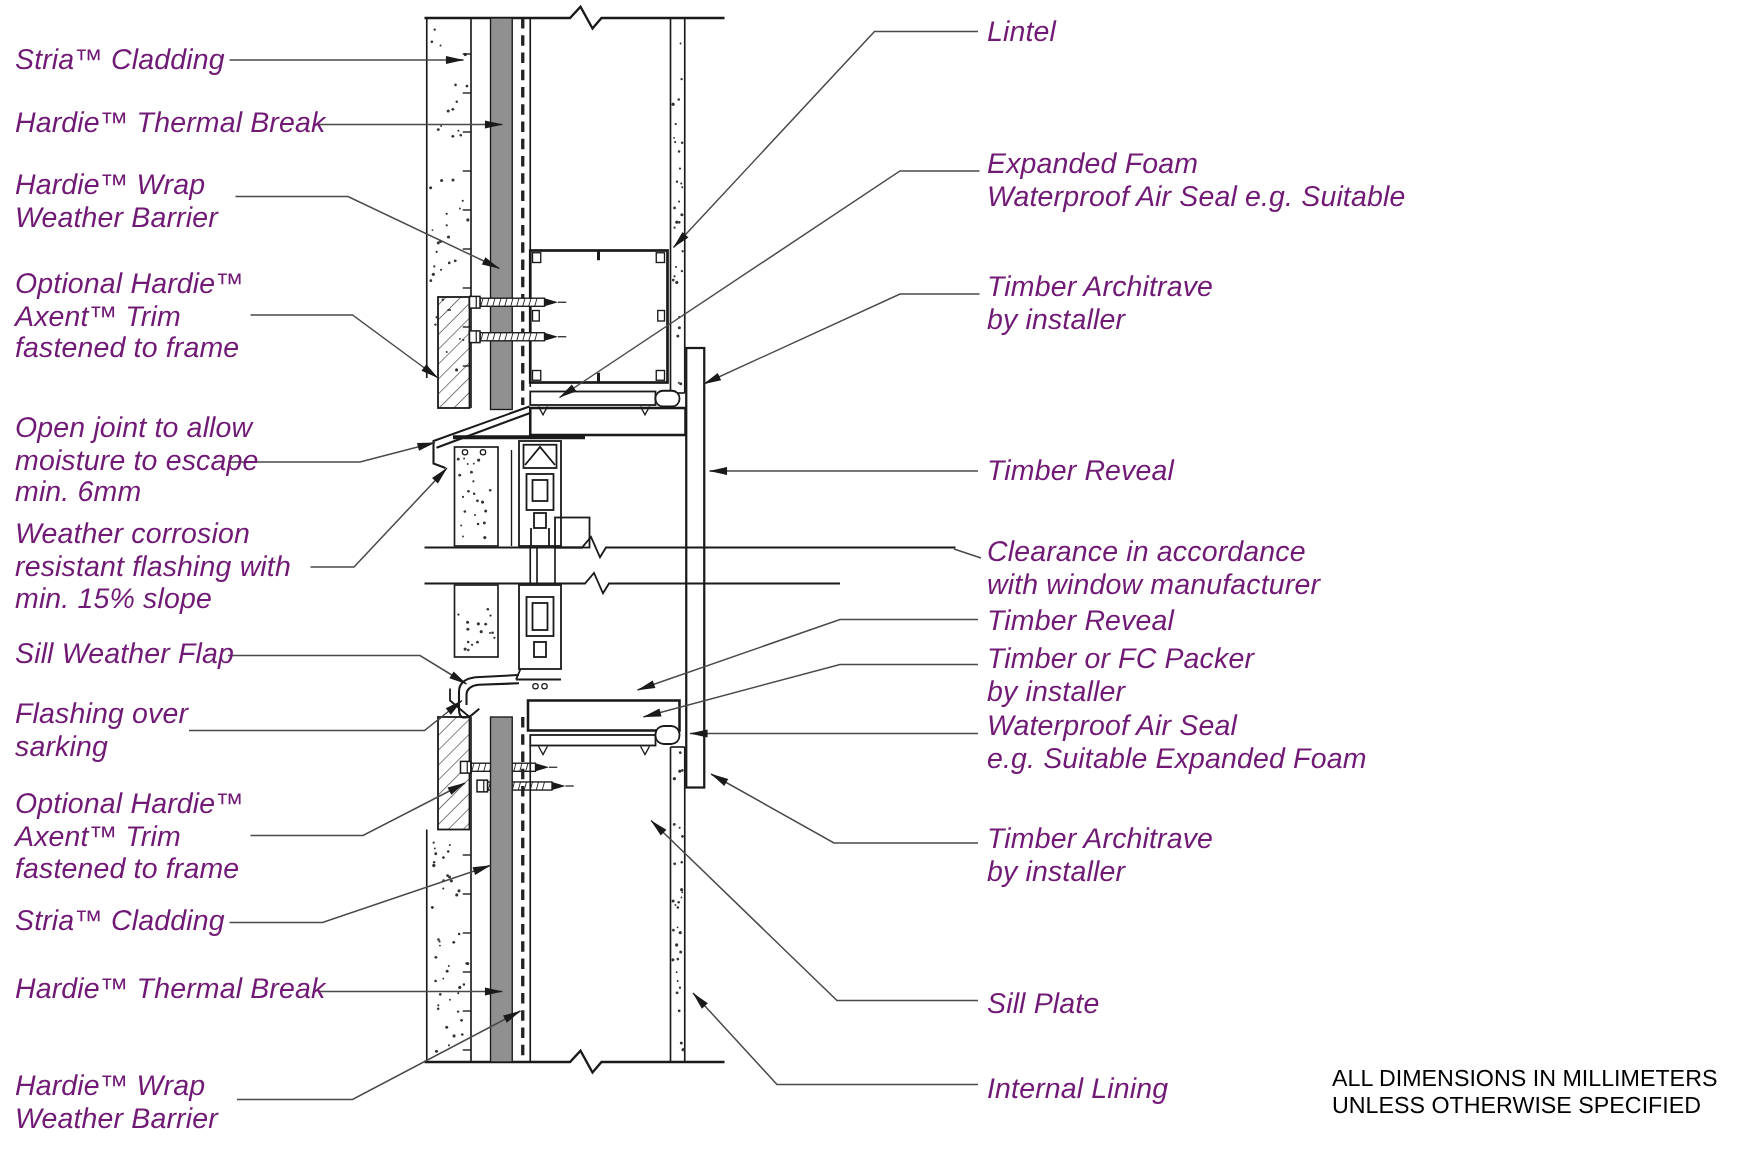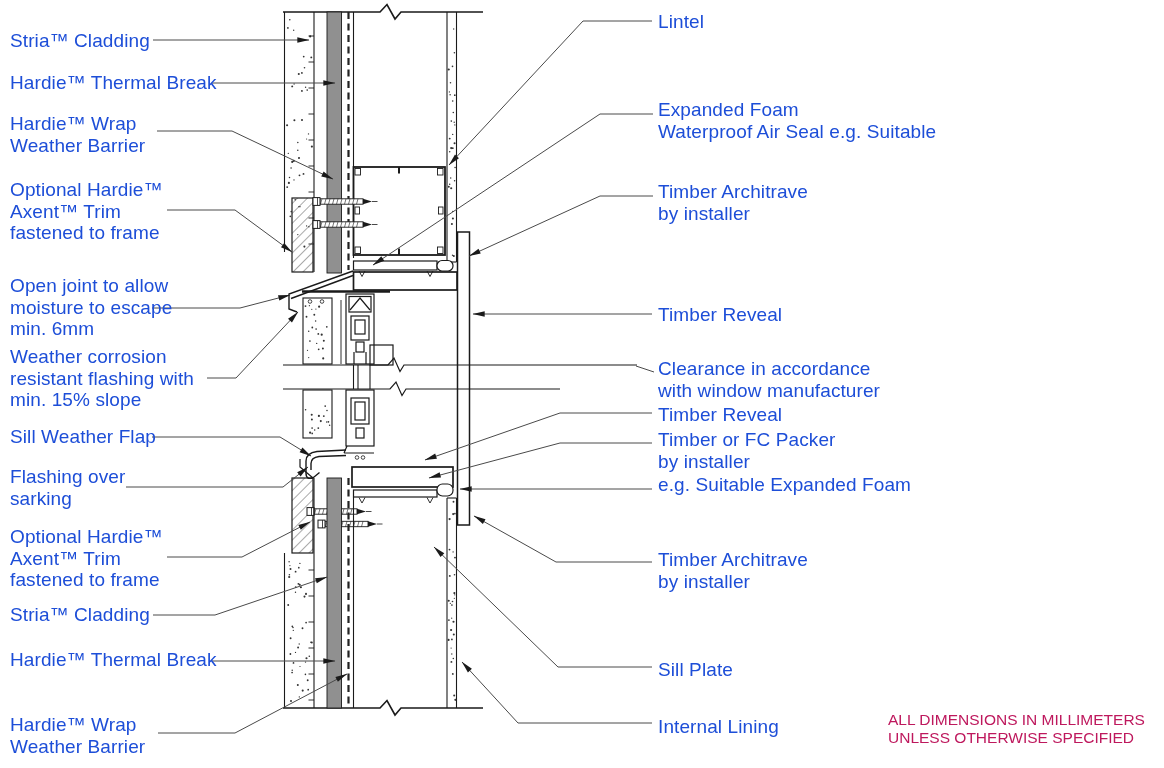--- a/index.html
+++ b/index.html
@@ -1,23 +1,23 @@
 <!DOCTYPE html>
 <html><head>
 <meta charset="utf-8">
 <style>
   html,body{margin:0;padding:0;background:#fff;}
   #canvas{position:relative;width:1164px;height:768px;background:#fff;overflow:hidden;
           font-family:"Liberation Sans","DejaVu Sans",sans-serif;}
   #drawing{position:absolute;left:0;top:0;z-index:1;}
-  .lbl{position:absolute;z-index:2;color:#1d4ed8;font-size:19px;line-height:21.5px;
-       white-space:nowrap;letter-spacing:0.1px;}
+  .lbl{position:absolute;z-index:2;color:#701a75;font-size:19px;line-height:21.5px;
+       white-space:nowrap;letter-spacing:0.1px;font-style:italic;}
   .lbl-left{left:10px;}
   .lbl-right{left:658px;}
-  .note{position:absolute;left:888px;top:711px;z-index:2;color:#be185d;
+  .note{position:absolute;left:888px;top:711px;z-index:2;color:#000000;
         font-size:15.5px;line-height:18px;white-space:nowrap;}
 </style>
 </head>
 <body>
 
 <div id="canvas">
 
 <svg id="drawing" width="1164" height="768" viewBox="0 0 1164 768" stroke-linecap="butt" stroke-linejoin="miter">
   <defs>
     <marker id="arw" markerWidth="13" markerHeight="7" refX="12.2" refY="3.5" orient="auto" markerUnits="userSpaceOnUse">
@@ -458,20 +458,21 @@
         <div>with window manufacturer</div>
       </div>
       <div class="lbl lbl-right" style="top: 404px;">
         <div>Timber Reveal</div>
       </div>
       <div class="lbl lbl-right" style="top: 429px;">
         <div>Timber or FC Packer</div>
         <div>by installer</div>
       </div>
       <div class="lbl lbl-right" style="top: 474px;">
+        <div>Waterproof Air Seal</div>
         <div>e.g. Suitable Expanded Foam</div>
       </div>
       <div class="lbl lbl-right" style="top: 549px;">
         <div>Timber Architrave</div>
         <div>by installer</div>
       </div>
       <div class="lbl lbl-right" style="top: 659px; text-align: right;">
         <div>Sill Plate</div>
       </div>
       <div class="lbl lbl-right" style="top: 716px;">

